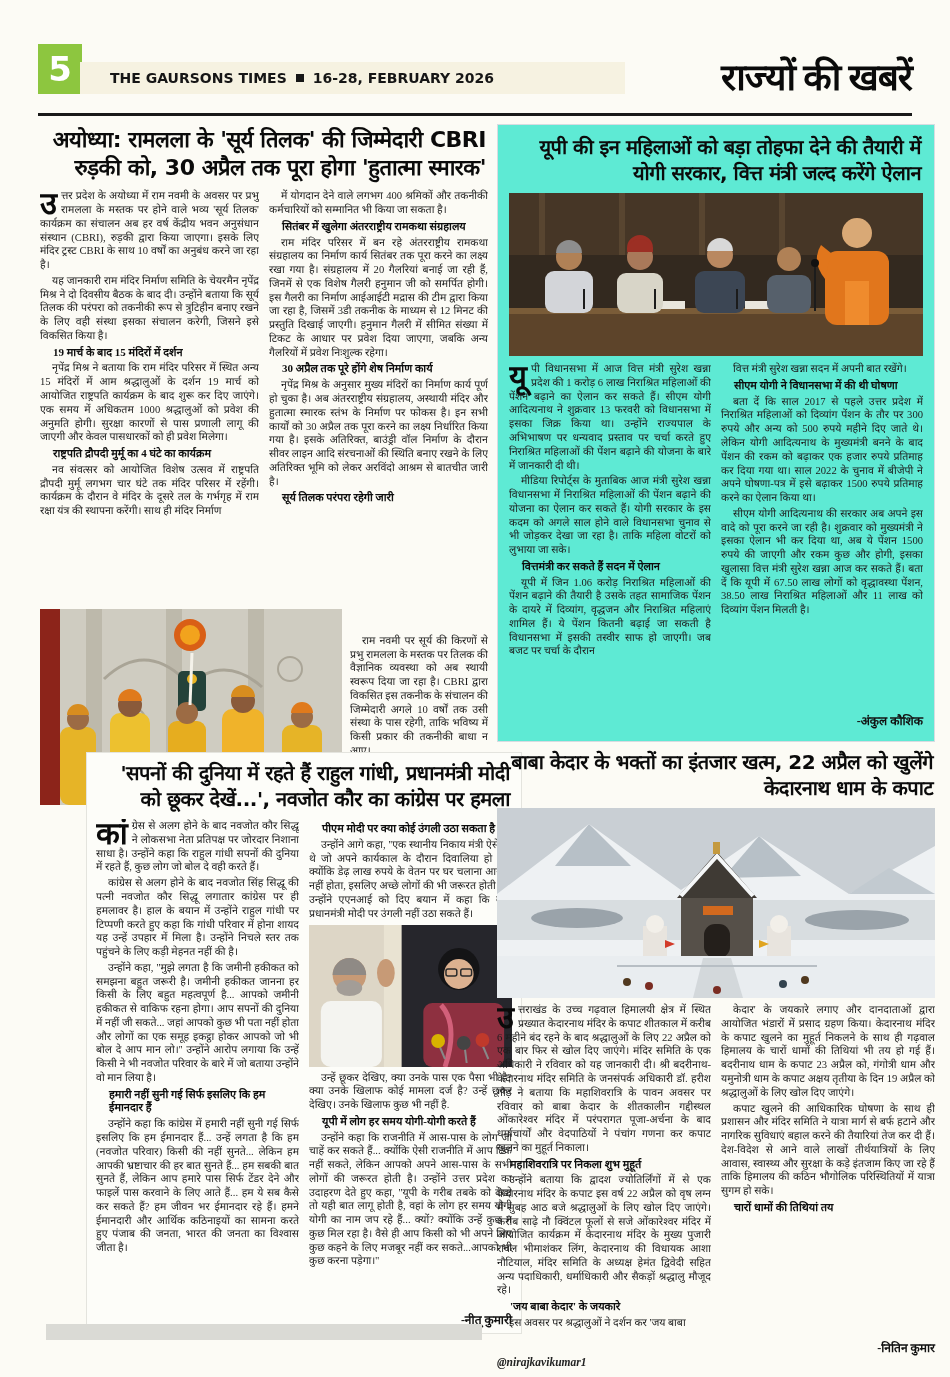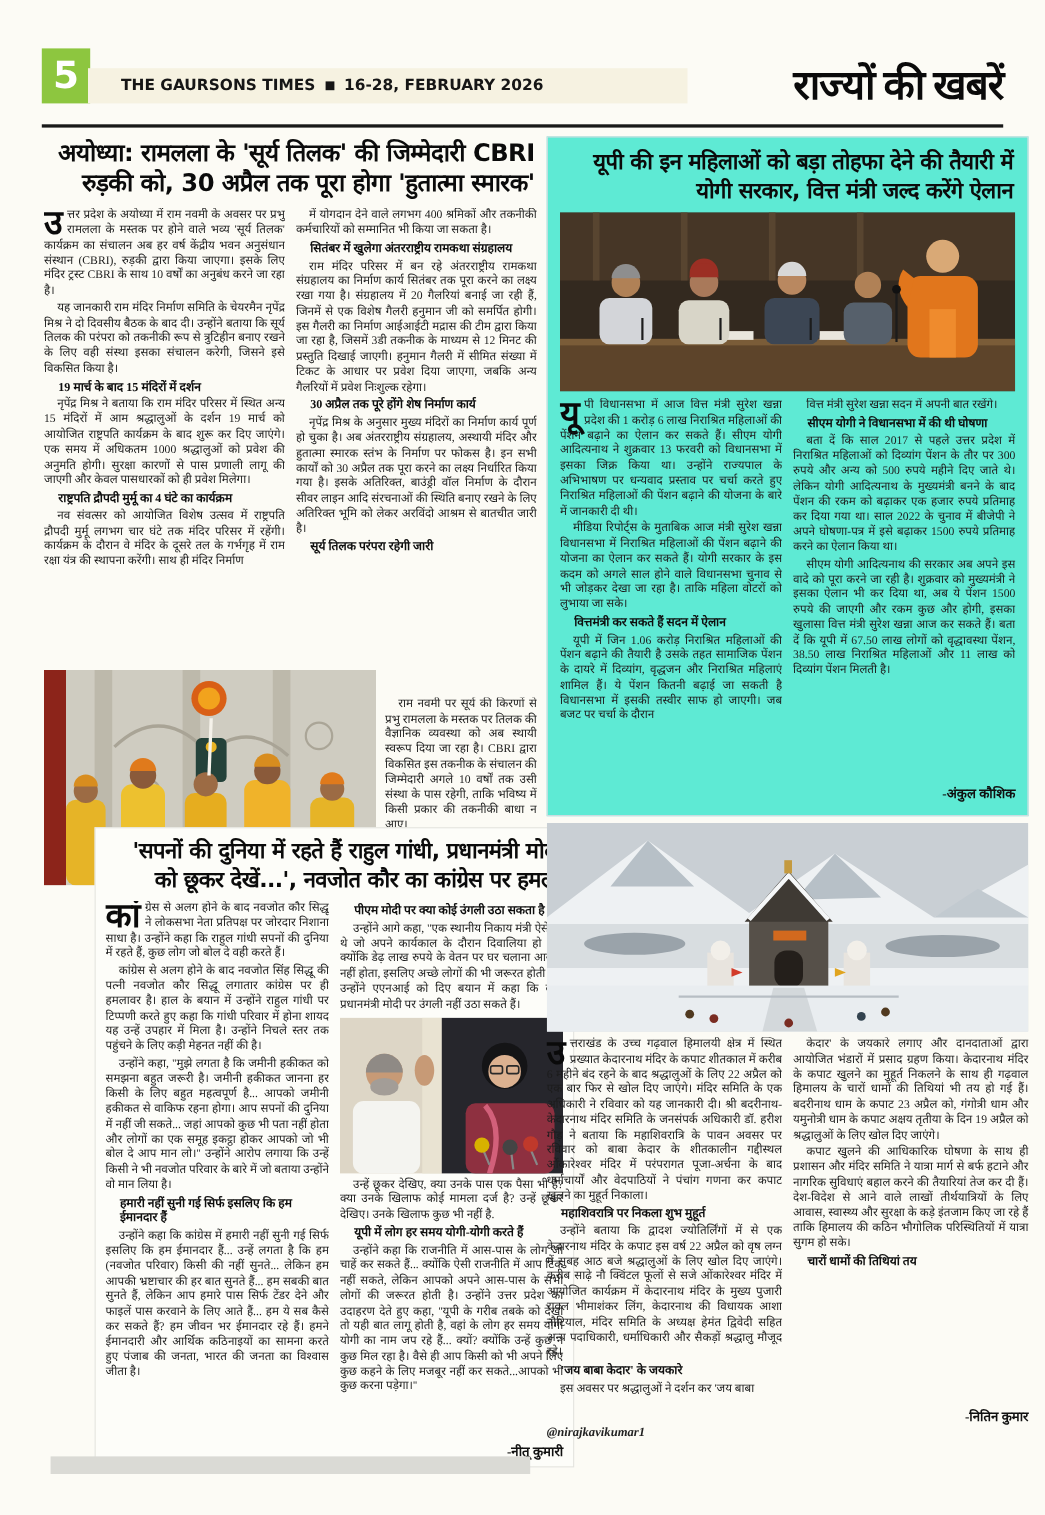--- a/index.html
+++ b/index.html
@@ -238,20 +238,21 @@
           <div class="subhead">यूपी में लोग हर समय योगी-योगी करते हैं</div>
           <p class="para">उन्होंने कहा कि राजनीति में आस-पास के लोग जो चाहें कर सकते हैं... क्योंकि ऐसी राजनीति में आप टिक नहीं सकते, लेकिन आपको अपने आस-पास के सभी लोगों की जरूरत होती है। उन्होंने उत्तर प्रदेश का उदाहरण देते हुए कहा, ''यूपी के गरीब तबके को देखो तो यही बात लागू होती है, वहां के लोग हर समय योगी योगी का नाम जप रहे हैं... क्यों? क्योंकि उन्हें कुछ न कुछ मिल रहा है। वैसे ही आप किसी को भी अपने लिए कुछ कहने के लिए मजबूर नहीं कर सकते...आपको भी कुछ करना पड़ेगा।''</p>
         </div>
     </div>
   </div>
   <div class="byline">-नीतू कुमारी</div>
 </div>
 <div class="divider-bar"></div>
 
 <div class="article" id="article-kedarnath">
+  <div class="headline">बाबा केदार के भक्तों का इंतजार खत्म, 22 अप्रैल को खुलेंगे केदारनाथ धाम के कपाट</div>
   <div class="photo-wrap" style="height:190px;">
     <svg class="photo" width="438" height="190" viewBox="0 0 438 190" preserveAspectRatio="none">
       <rect width="438" height="190" fill="#c9cfd4"></rect>
       <polygon points="0,86 92,16 184,82 262,28 352,86 438,38 438,190 0,190" fill="#eef1f3"></polygon>
       <polygon points="92,16 134,58 58,58" fill="#b7c0c7"></polygon>
       <polygon points="262,28 304,68 226,70" fill="#b7c0c7"></polygon>
       <polygon points="352,86 392,60 438,86" fill="#c2cad0"></polygon>
       <rect y="92" width="438" height="40" fill="#d8dde0"></rect>
       <ellipse cx="80" cy="110" rx="46" ry="10" fill="#9aa3aa"></ellipse>
       <ellipse cx="360" cy="112" rx="52" ry="10" fill="#9aa3aa"></ellipse>

